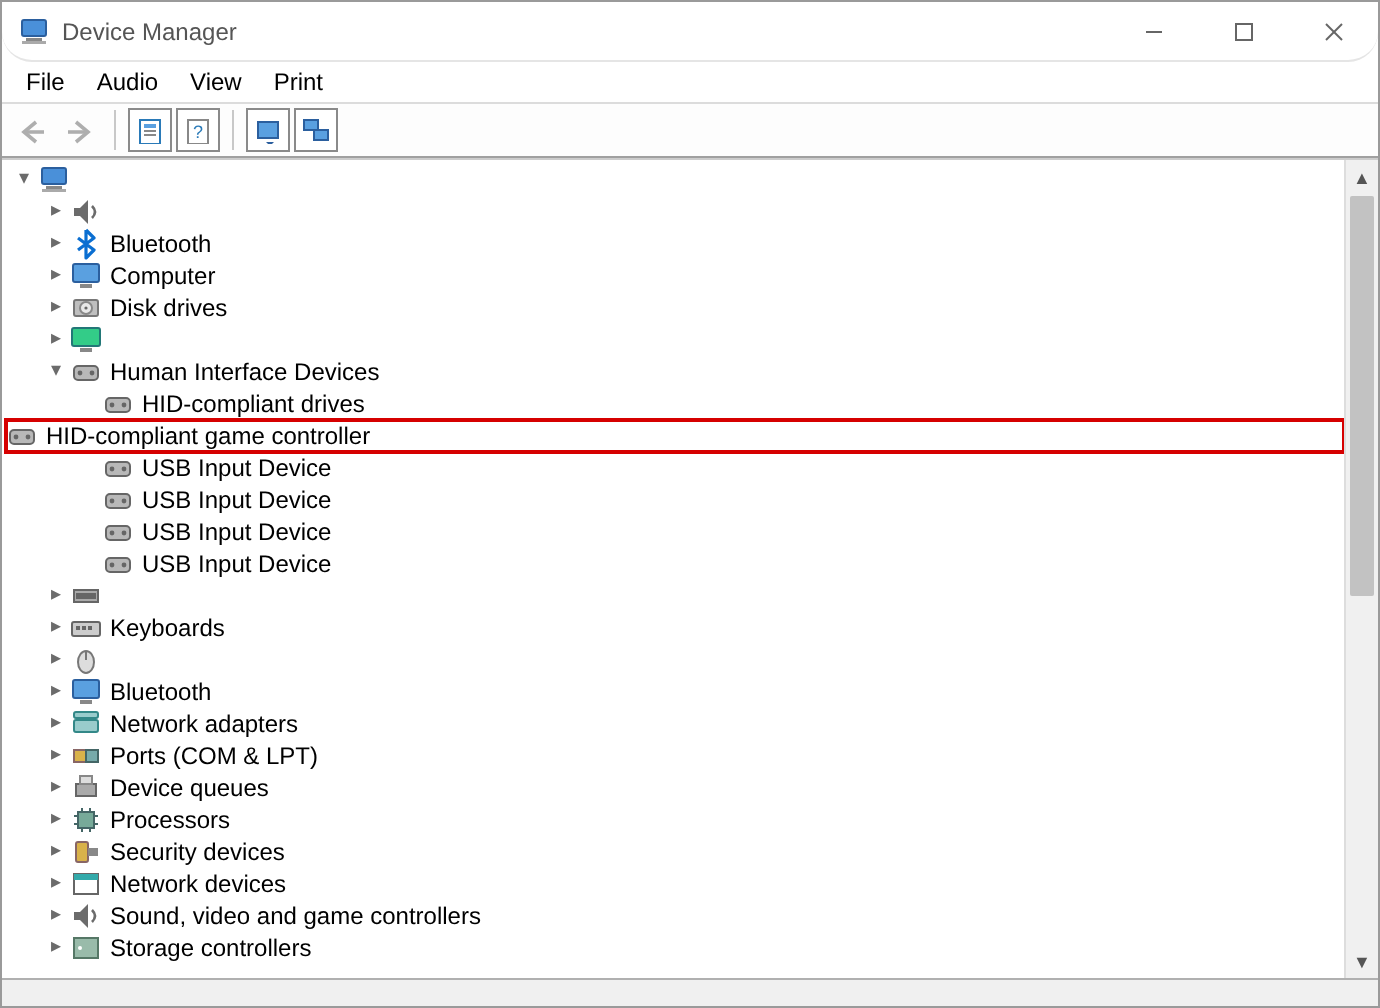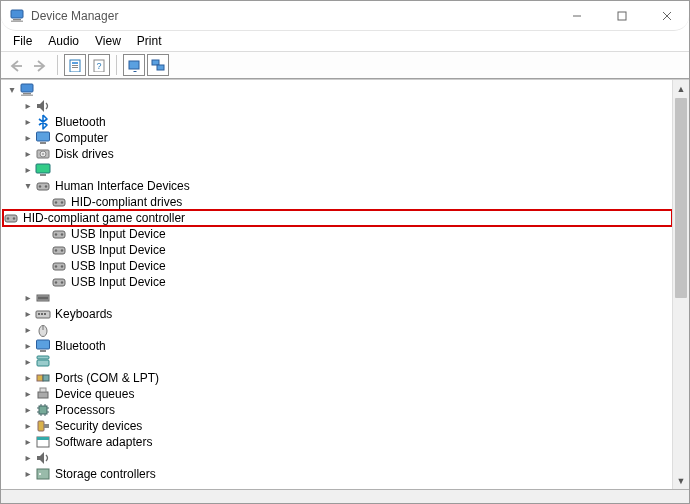--- a/index.html
+++ b/index.html
@@ -525,20 +525,21 @@
         <span class="label">Bluetooth</span>
       </div>
 
       <div class="node" style="padding-left:18px">
         <span class="twisty">▸</span>
         <span class="dicon">
             <svg viewBox="0 0 16 16">
               <use href="#i-network"></use>
             </svg>
           </span>
+        <span class="label">Network adapters</span>
       </div>
 
       <div class="node" style="padding-left:18px">
         <span class="twisty">▸</span>
         <span class="dicon">
             <svg viewBox="0 0 16 16">
               <use href="#i-port"></use>
             </svg>
           </span>
         <span class="label">Ports (COM &amp; LPT)</span>
@@ -574,30 +575,31 @@
         <span class="label">Security devices</span>
       </div>
 
       <div class="node" style="padding-left:18px">
         <span class="twisty">▸</span>
         <span class="dicon">
             <svg viewBox="0 0 16 16">
               <use href="#i-software"></use>
             </svg>
           </span>
-        <span class="label">Software adapters</span>
+        <span class="label">Network devices</span>
       </div>
 
       <div class="node" style="padding-left:18px">
         <span class="twisty">▸</span>
         <span class="dicon">
             <svg viewBox="0 0 16 16">
               <use href="#i-speaker"></use>
             </svg>
           </span>
+        <span class="label">Sound, video and game controllers</span>
       </div>
 
       <div class="node" style="padding-left:18px">
         <span class="twisty">▸</span>
         <span class="dicon">
             <svg viewBox="0 0 16 16">
               <use href="#i-storage"></use>
             </svg>
           </span>
         <span class="label">Storage controllers</span>

